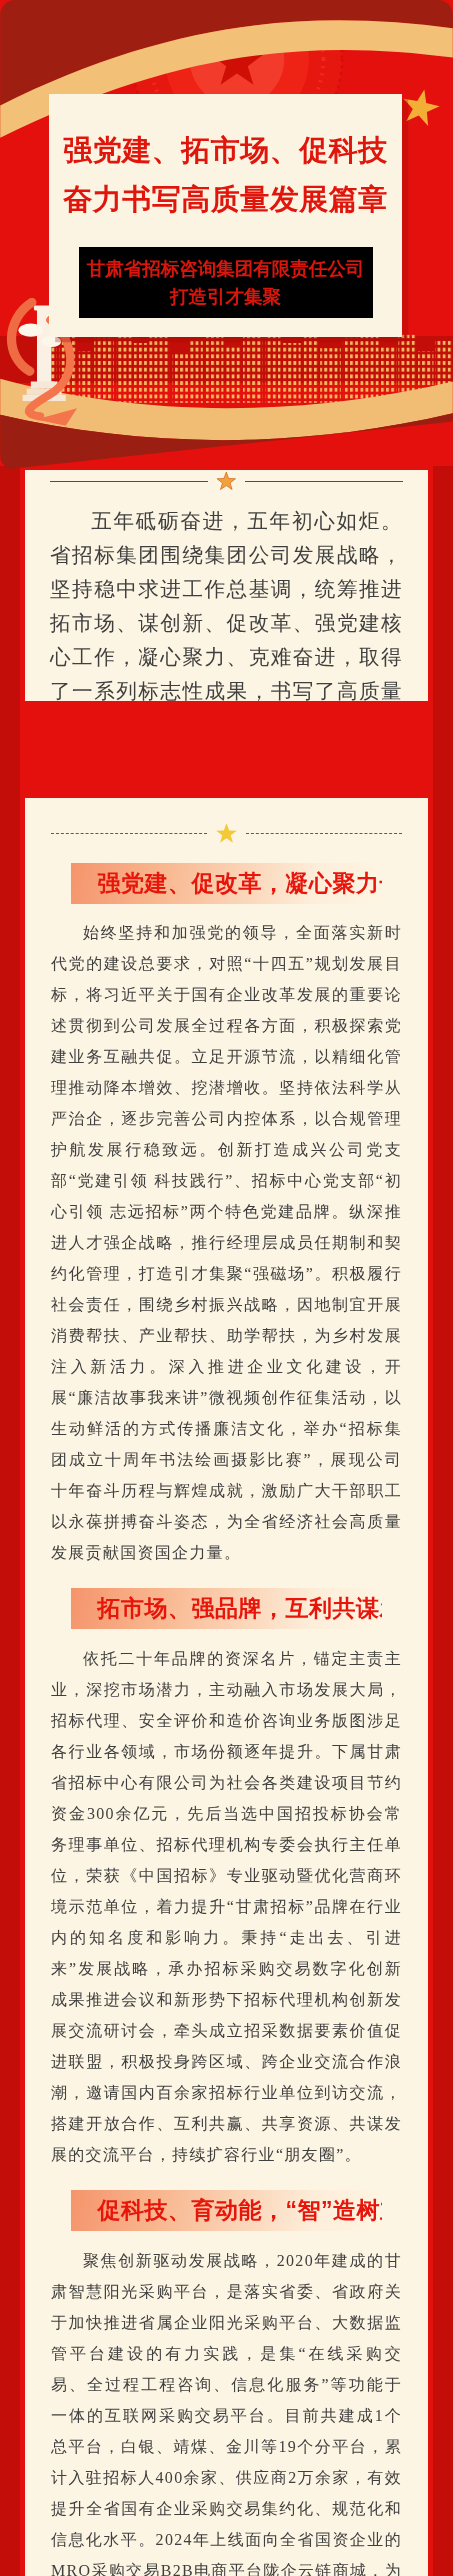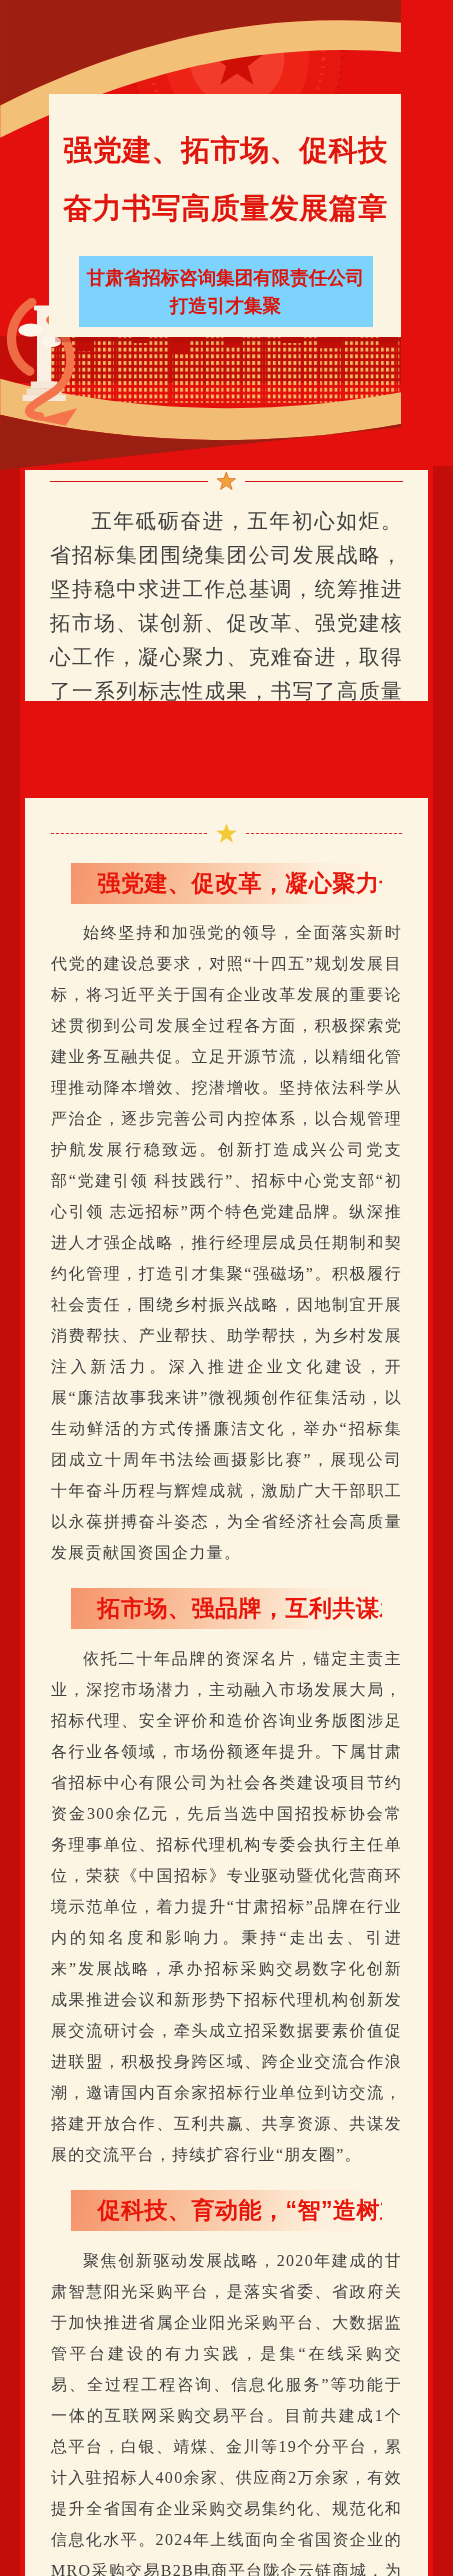--- a/index.html
+++ b/index.html
@@ -3,35 +3,35 @@
 <meta charset="utf-8">
 <style>
   html,body{margin:0;padding:0;background:#9b0f08;}
   .page{position:relative;width:453px;height:3366px;margin:0 auto;background:#e3100d;overflow:hidden;
         font-family:"Liberation Sans",sans-serif;}
   
   .edge{position:absolute;top:466px;bottom:0;width:19.6px;background:#c30d08;z-index:1;}
   .edge.left{left:0;} .edge.right{right:0;}
 
   
-  .header{position:absolute;left:0;top:0;width:401px;height:470px;overflow:hidden;z-index:2;}
+  .header{position:absolute;left:0;top:0;width:453px;height:470px;overflow:hidden;z-index:2;border-radius:15px;}
   .emblem{position:absolute;left:129px;top:-49px;}
   .arc-top{position:absolute;left:0;top:0;}
   .dark-band{position:absolute;left:0;top:336px;width:453px;height:47px;background:#c30d08;}
   .skyline-top{position:absolute;left:0;top:314px;}
   .arc-bottom{position:absolute;left:0;top:330px;}
   .gold-star{position:absolute;left:400px;top:87px;}
   .monument{position:absolute;left:0px;top:298px;}
 
   .banner{position:absolute;left:49px;top:94px;width:353px;height:243px;background:#fcf4e2;
           box-shadow:6.2px 5.2px 0 rgba(155,12,6,.30);text-align:center;}
   .title{color:#e0150c;font-weight:bold;font-size:29px;letter-spacing:0.5px;margin:0;}
   .title.l1{margin-top:37px;}
-  .title.l2{margin-top:18px;}
-  .sub-banner{width:294px;margin:27px auto 0;background:#7dd3fc;padding:8.2px 0 7.2px;}
+  .title.l2{margin-top:9px;}
+  .sub-banner{width:294px;margin:27px auto 0;background:#000000;padding:8.2px 0 7.2px;}
   .sub-banner div{color:#d9150c;font-weight:bold;font-size:18.5px;line-height:28px;}
 
   
   .card{position:absolute;left:25px;width:403px;background:#fdf5e3;z-index:3;box-sizing:border-box;}
   .card1{top:470px;height:231px;padding:1px 25px 0;overflow:hidden;}
   .card2{top:798px;height:2482px;padding:24px 26px 31px;overflow:hidden;}
 
   .rule-star{display:flex;align-items:center;gap:8.2px;}
   .rule-star .line{flex:1;height:1.5px;background:#d41510;}
   .rule-star .line.dashed{height:0;background:none;border-top:1.5px dashed #e0241a;}

